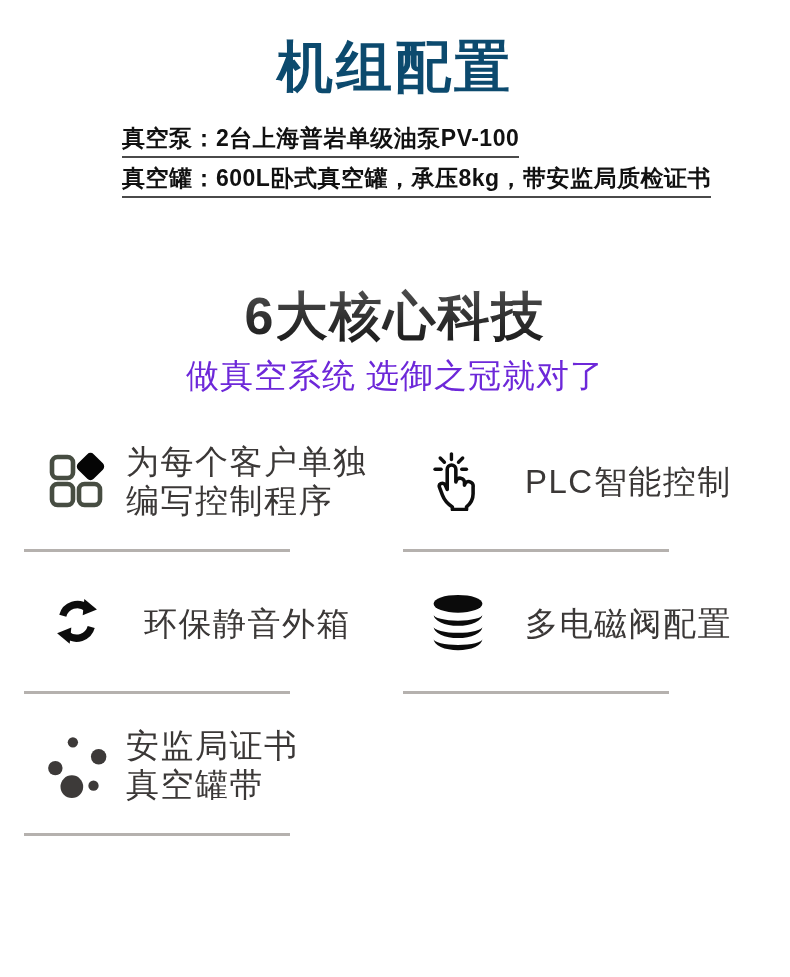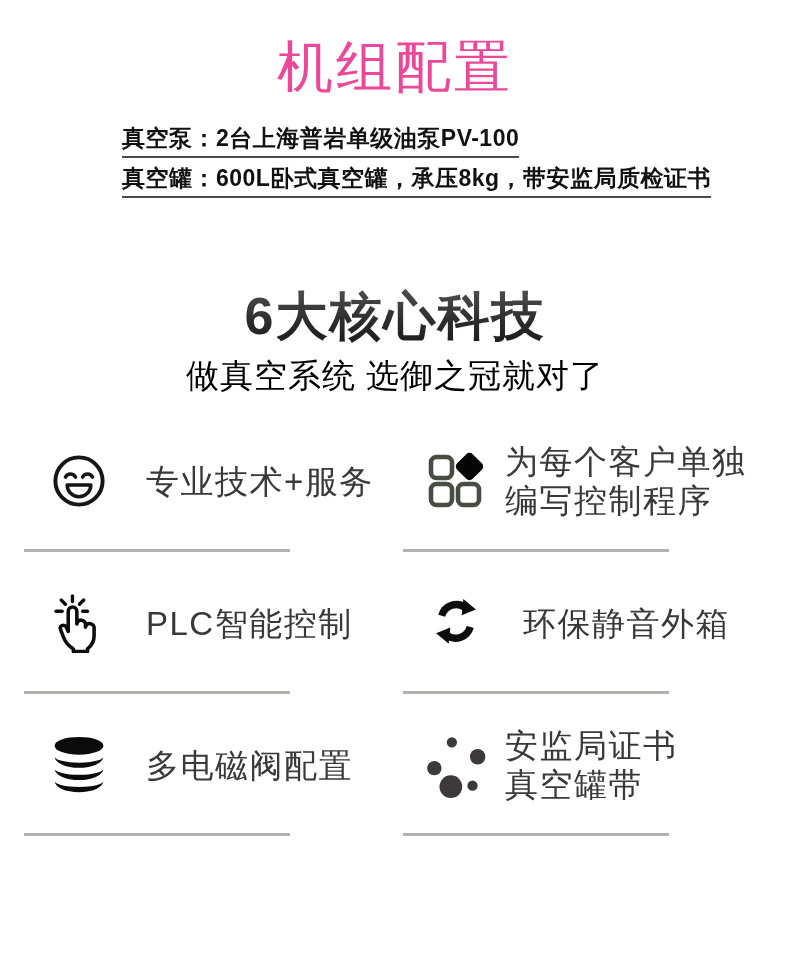--- a/index.html
+++ b/index.html
@@ -11,22 +11,22 @@
     overflow: hidden;
     font-family: "Liberation Sans", "DejaVu Sans", sans-serif;
   }
   .page { width: 790px; height: 977px; position: relative; }
 
   
   .main-title {
     margin-top: 34px;
     text-align: center;
     font-size: 56px;
-    font-weight: 400;
-    color: #ec4899;
+    font-weight: 700;
+    color: #0c4a6e;
     letter-spacing: 3px;
     line-height: 66px;
   }
 
   
   .spec-list {
     margin: 24px 0 0 122px;
   }
   .spec-line {
     display: table;
@@ -113,35 +113,24 @@
 <div class="page">
 
   <div class="main-title">机组配置</div>
 
   <div class="spec-list">
     <div class="spec-line">真空泵：2台上海普岩单级油泵PV-100</div>
     <div class="spec-line">真空罐：600L卧式真空罐，承压8kg，带安监局质检证书</div>
   </div>
 
   <div class="section-heading">6大核心科技</div>
-  <div class="section-sub" style="color:#000000;">做真空系统 选御之冠就对了</div>
+  <div class="section-sub" style="color:#6d28d9;">做真空系统 选御之冠就对了</div>
 
   <div class="features">
 
-    <div class="feature-cell">
-      <span class="feature-icon">
-        <svg width="56" height="56" viewBox="0 0 64 64">
-          <circle cx="32" cy="32" r="27" fill="none" stroke="#161616" stroke-width="4.5"></circle>
-          <path d="M16.5 27.5 a6.5 6.5 0 0 1 11.5 0" fill="none" stroke="#161616" stroke-width="4" stroke-linecap="round"></path>
-          <path d="M36 27.5 a6.5 6.5 0 0 1 11.5 0" fill="none" stroke="#161616" stroke-width="4" stroke-linecap="round"></path>
-          <path d="M18.5 36.5 h27 a13.5 13.5 0 0 1 -27 0 z" fill="#ffffff" stroke="#161616" stroke-width="4" stroke-linejoin="round"></path>
-        </svg>
-      </span>
-      <span class="feature-label">专业技术+服务</span>
-    </div>
 
     <div class="feature-cell right">
       <span class="feature-icon tight">
         <svg width="64" height="64" viewBox="0 0 64 64">
           <rect x="7" y="8" width="21" height="21" rx="5.5" fill="none" stroke="#474d42" stroke-width="4.6"></rect>
           <rect x="7" y="35" width="21" height="21" rx="5.5" fill="none" stroke="#474d42" stroke-width="4.6"></rect>
           <rect x="34" y="35" width="21" height="21" rx="5.5" fill="none" stroke="#474d42" stroke-width="4.6"></rect>
           <rect x="34.5" y="6.5" width="22" height="22" rx="4.5" fill="#050505" transform="rotate(45 45.5 17.5)"></rect>
         </svg>
       </span>

